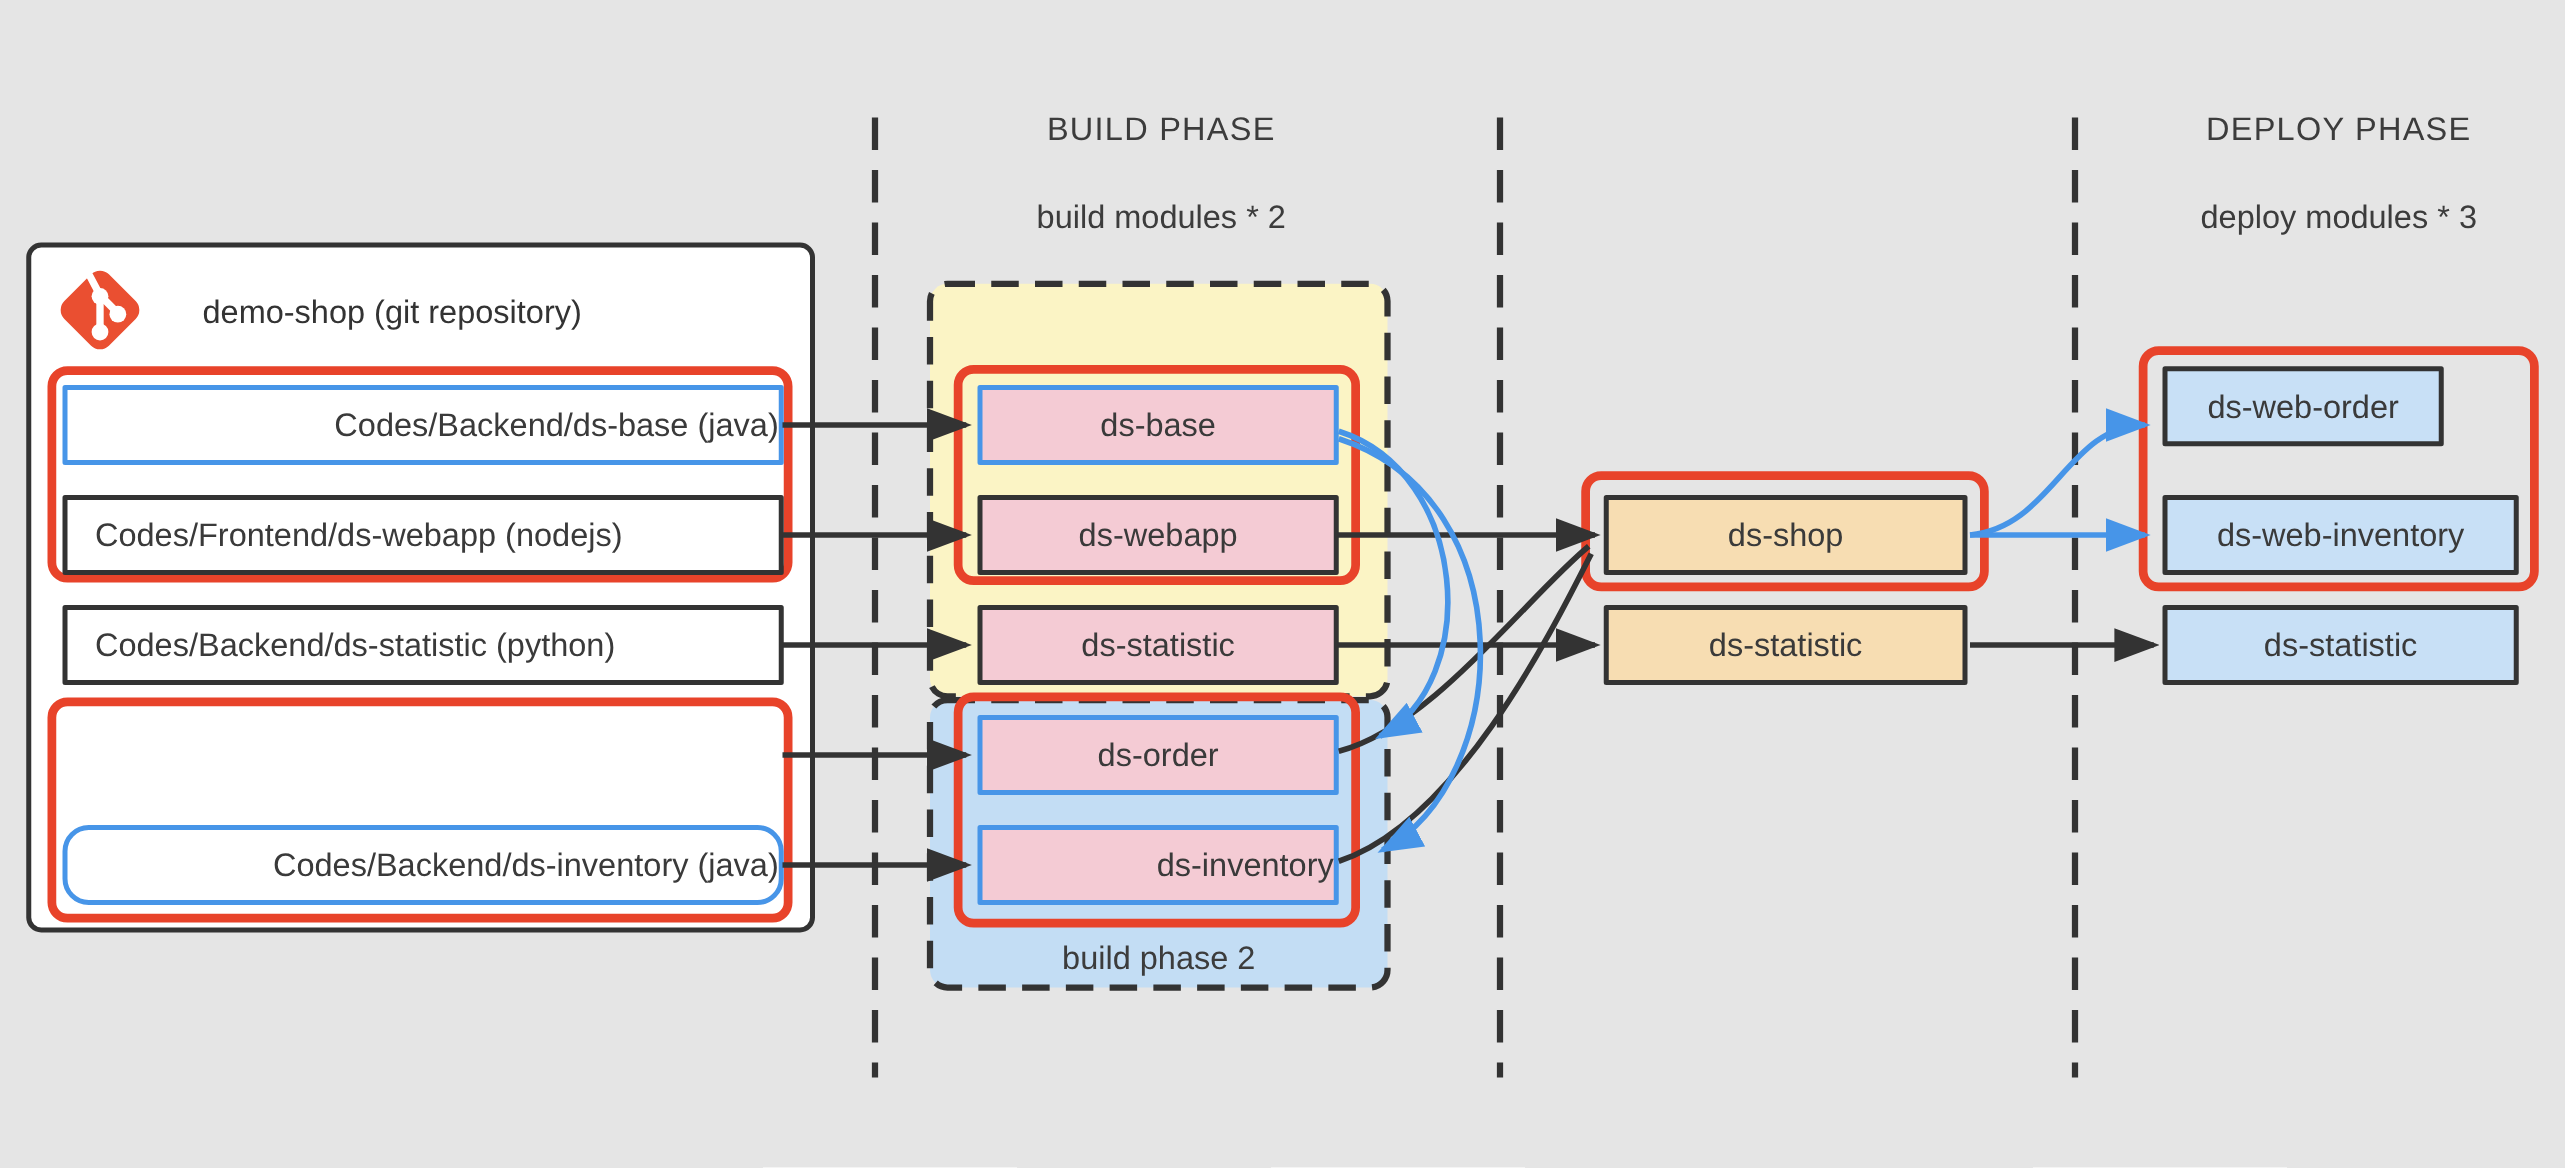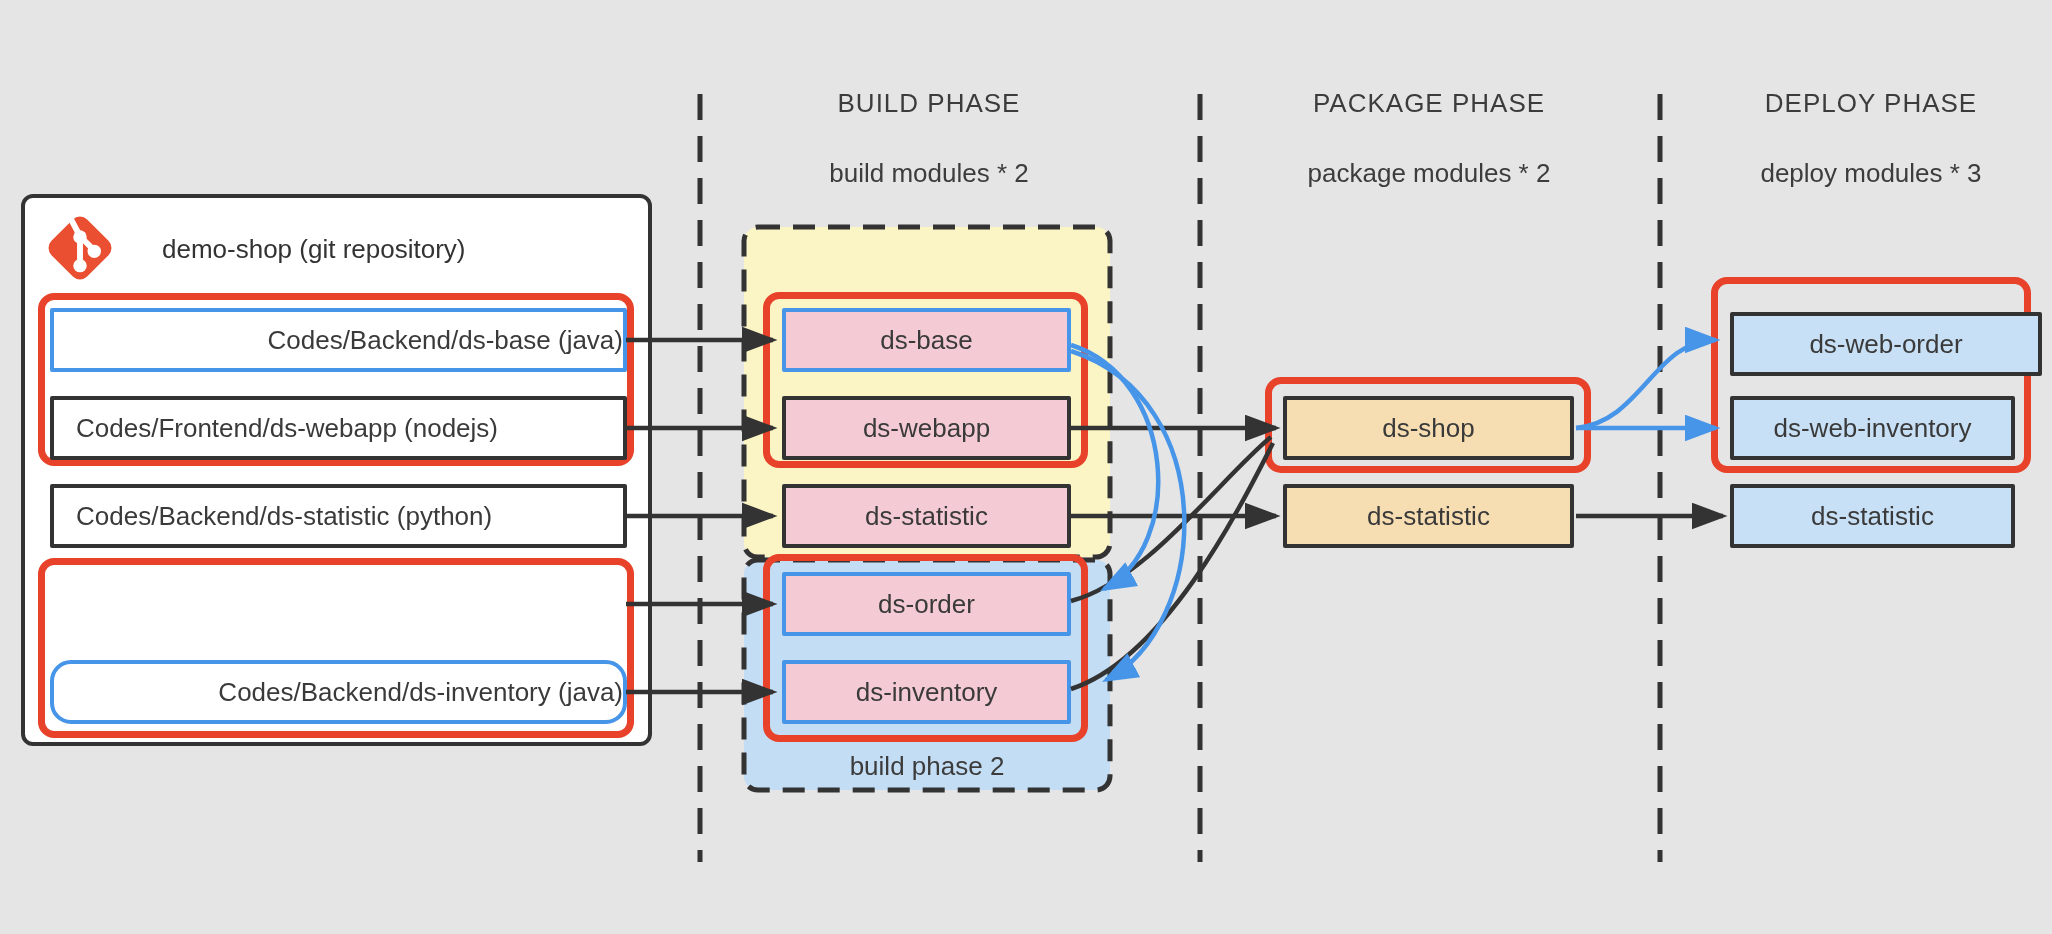--- a/index.html
+++ b/index.html
@@ -52,24 +52,20 @@
     <path d="M1200 94 V862" stroke="#333" stroke-width="5" stroke-dasharray="26 16" fill="none"></path>
     <path d="M1660 94 V862" stroke="#333" stroke-width="5" stroke-dasharray="26 16" fill="none"></path>
     <rect x="744" y="227" width="366" height="330" rx="14" fill="#fbf4c5" stroke="#333" stroke-width="5" stroke-dasharray="22 13"></rect>
     <rect x="744" y="560" width="366" height="230" rx="14" fill="#c3ddf4" stroke="#333" stroke-width="5" stroke-dasharray="22 13"></rect>
   </svg>
 
   <div class="phase-header" style="left:729px;top:88px;">
     <div class="phase-title">BUILD PHASE</div>
     <div class="phase-sub">build modules * 2</div>
   </div>
-  <div class="phase-header" style="left:1229px;top:88px;">
-    <div class="phase-title">PACKAGE PHASE</div>
-    <div class="phase-sub">package modules * 2</div>
-  </div>
   <div class="phase-header" style="left:1671px;top:88px;">
     <div class="phase-title">DEPLOY PHASE</div>
     <div class="phase-sub">deploy modules * 3</div>
   </div>
 
   <div class="repo-box"></div>
 
   <div class="git-icon">
     <svg viewBox="0 0 100 100" width="84" height="84">
       <rect x="20" y="20" width="60" height="60" rx="12" fill="#ea4f31" transform="rotate(45 50 50)"></rect>
@@ -114,32 +110,32 @@
   </div>
   <div class="box center-text pink" style="left:782px;top:396px;width:289px;">
     <span>ds-webapp</span>
   </div>
   <div class="box center-text pink" style="left:782px;top:484px;width:289px;">
     <span>ds-statistic</span>
   </div>
   <div class="box center-text pink blue-border" style="left:782px;top:572px;width:289px;">
     <span>ds-order</span>
   </div>
-  <div class="box center-text pink blue-border" style="left:782px;top:660px;width:289px;">
+  <div class="box center-text pink blue-border" style="left:782px;top:660px;width:289px;justify-content:flex-end;">
     <span>ds-inventory</span>
   </div>
 
   <div class="box center-text tan" style="left:1283px;top:396px;width:291px;">
     <span>ds-shop</span>
   </div>
   <div class="box center-text tan" style="left:1283px;top:484px;width:291px;">
     <span>ds-statistic</span>
   </div>
 
-  <div class="box center-text lblue" style="left:1730px;top:312px;width:312px;">
+  <div class="box center-text lblue" style="left:1730px;top:293px;width:225px;">
     <span>ds-web-order</span>
   </div>
   <div class="box center-text lblue" style="left:1730px;top:396px;width:285px;">
     <span>ds-web-inventory</span>
   </div>
   <div class="box center-text lblue" style="left:1730px;top:484px;width:285px;">
     <span>ds-statistic</span>
   </div>
 
   <svg id="overlay" class="layer">

